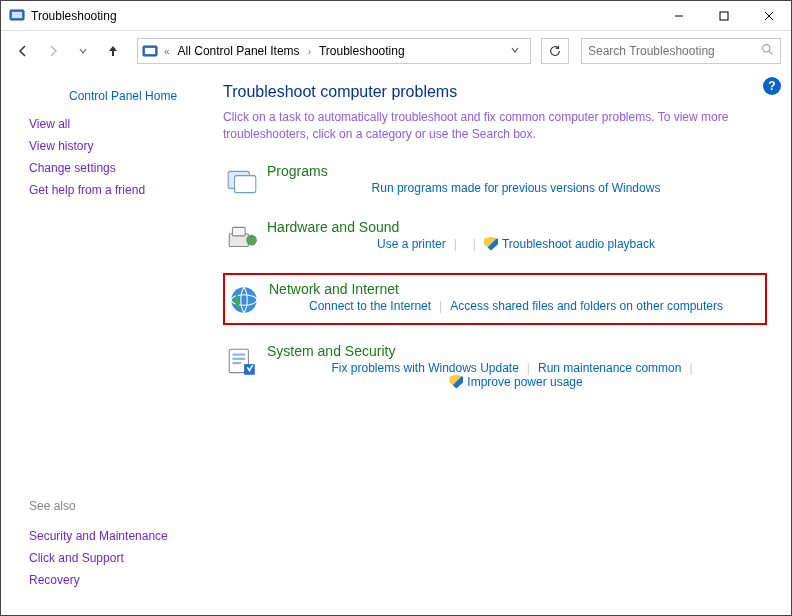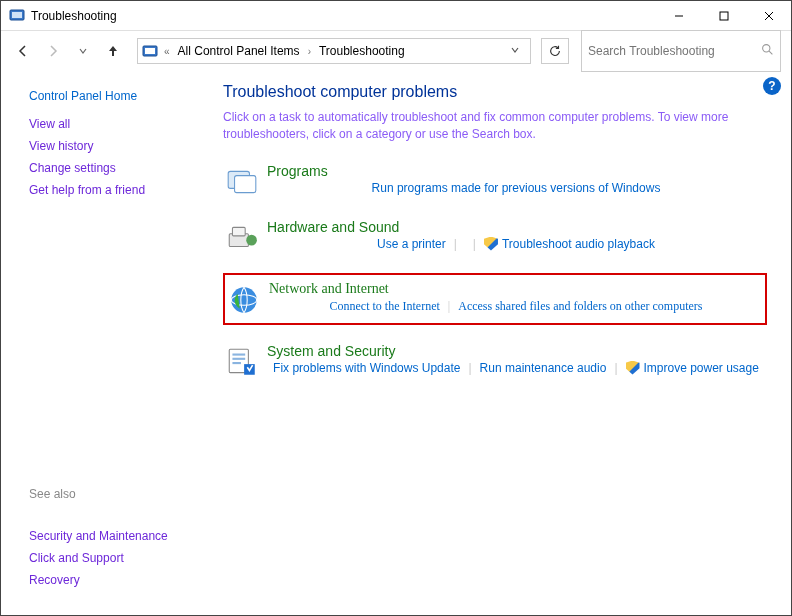--- a/index.html
+++ b/index.html
@@ -62,43 +62,43 @@
     .addr .bc-item { padding: 2px 2px; }
     .addr .chev { color: #777; font-size: 10px; padding: 0 2px; }
     .addr .spacer { flex: 1; }
     .addr .drop { padding: 0 6px; color: #555; }
     .refresh {
       width: 28px; height: 26px; border: 1px solid #ccc;
       display: flex; align-items: center; justify-content: center;
       margin-left: 4px;
     }
     .search {
-      width: 200px; height: 42px; border: 1px solid #ccc;
+      width: 200px; height: 26px; border: 1px solid #ccc;
       display: flex; align-items: center; padding: 0 6px;
       margin-left: 6px; color: #888;
     }
     .search input {
       border: none; outline: none; flex: 1; font-size: 12px;
       font-family: inherit; color: #333;
     }
     .search .mag { color: #999; }
     
     .body {
       display: flex;
       height: calc(616px - 30px - 40px);
     }
     .sidebar {
       width: 200px;
       padding: 18px 16px 12px 28px;
       display: flex; flex-direction: column;
     }
-    .sidebar .home { color: #0066cc; font-size: 12px; margin-bottom: 14px; }
+    .sidebar .home { color: #0066cc; font-size: 12px; margin-bottom: 14px; margin-left: 40px; }
     .sidebar .slink { color: #6d28d9; font-size: 12px; margin-bottom: 8px; cursor: pointer; }
     .sidebar .see-also-block { margin-top: auto; padding-bottom: 10px; }
-    .sidebar .see-also { color: #888; font-size: 12px; margin-bottom: 28px; }
+    .sidebar .see-also { color: #888; font-size: 12px; margin-bottom: 16px; }
     .main {
       flex: 1;
       padding: 12px 24px 12px 22px;
       position: relative;
     }
     .help-icon {
       position: absolute;
       right: 10px; top: 6px;
       width: 18px; height: 18px;
       border-radius: 50%;
@@ -107,21 +107,21 @@
       display: flex; align-items: center; justify-content: center;
       font-size: 12px; font-weight: bold;
     }
     .heading { color: #003399; font-size: 16px; margin-bottom: 8px; }
     .desc { font-size: 12px; color: #8b5cf6; margin-bottom: 18px; max-width: 520px; line-height: 1.4; }
     .cat {
       display: flex;
       margin-bottom: 16px;
       padding: 2px;
     }
-    .cat.highlight { border: 2px solid #d40000; padding: 6px 2px; font-family: Liberation Serif, serif; }
+    .cat.highlight { border: 2px solid #d40000; padding: 6px 2px; }
     .cat-icon {
       width: 34px; height: 34px; margin: 2px 8px 0 0;
       display: inline-flex; align-items: center; justify-content: center;
     }
     .cat-body { flex: 1; }
     .cat-title { color: #1a7a1a; font-size: 14px; margin-bottom: 2px; cursor: pointer; }
     .cat-links { display: flex; flex-wrap: wrap; align-items: center; gap: 0; justify-content: center; }
     .cat-link { color: #0066cc; font-size: 12px; cursor: pointer; display: inline-flex; align-items: center; }
     .link-sep { color: #ccc; margin: 0 8px; }
     .shield {
@@ -317,21 +317,21 @@
             </svg>
           </span>
           <div class="cat-body">
             <div class="cat-title">System and Security</div>
             <div class="cat-links">
               <span class="cat-link">
                 <span>Fix problems with Windows Update</span>
               </span>
               <span class="link-sep">|</span>
               <span class="cat-link">
-                <span>Run maintenance audio</span>
+                <span>Run maintenance common</span>
               </span>
               <span class="link-sep">|</span>
               <span class="cat-link">
                 <span class="shield"></span>
                 <span>Improve power usage</span>
               </span>
             </div>
           </div>
         </div>
       </div>

